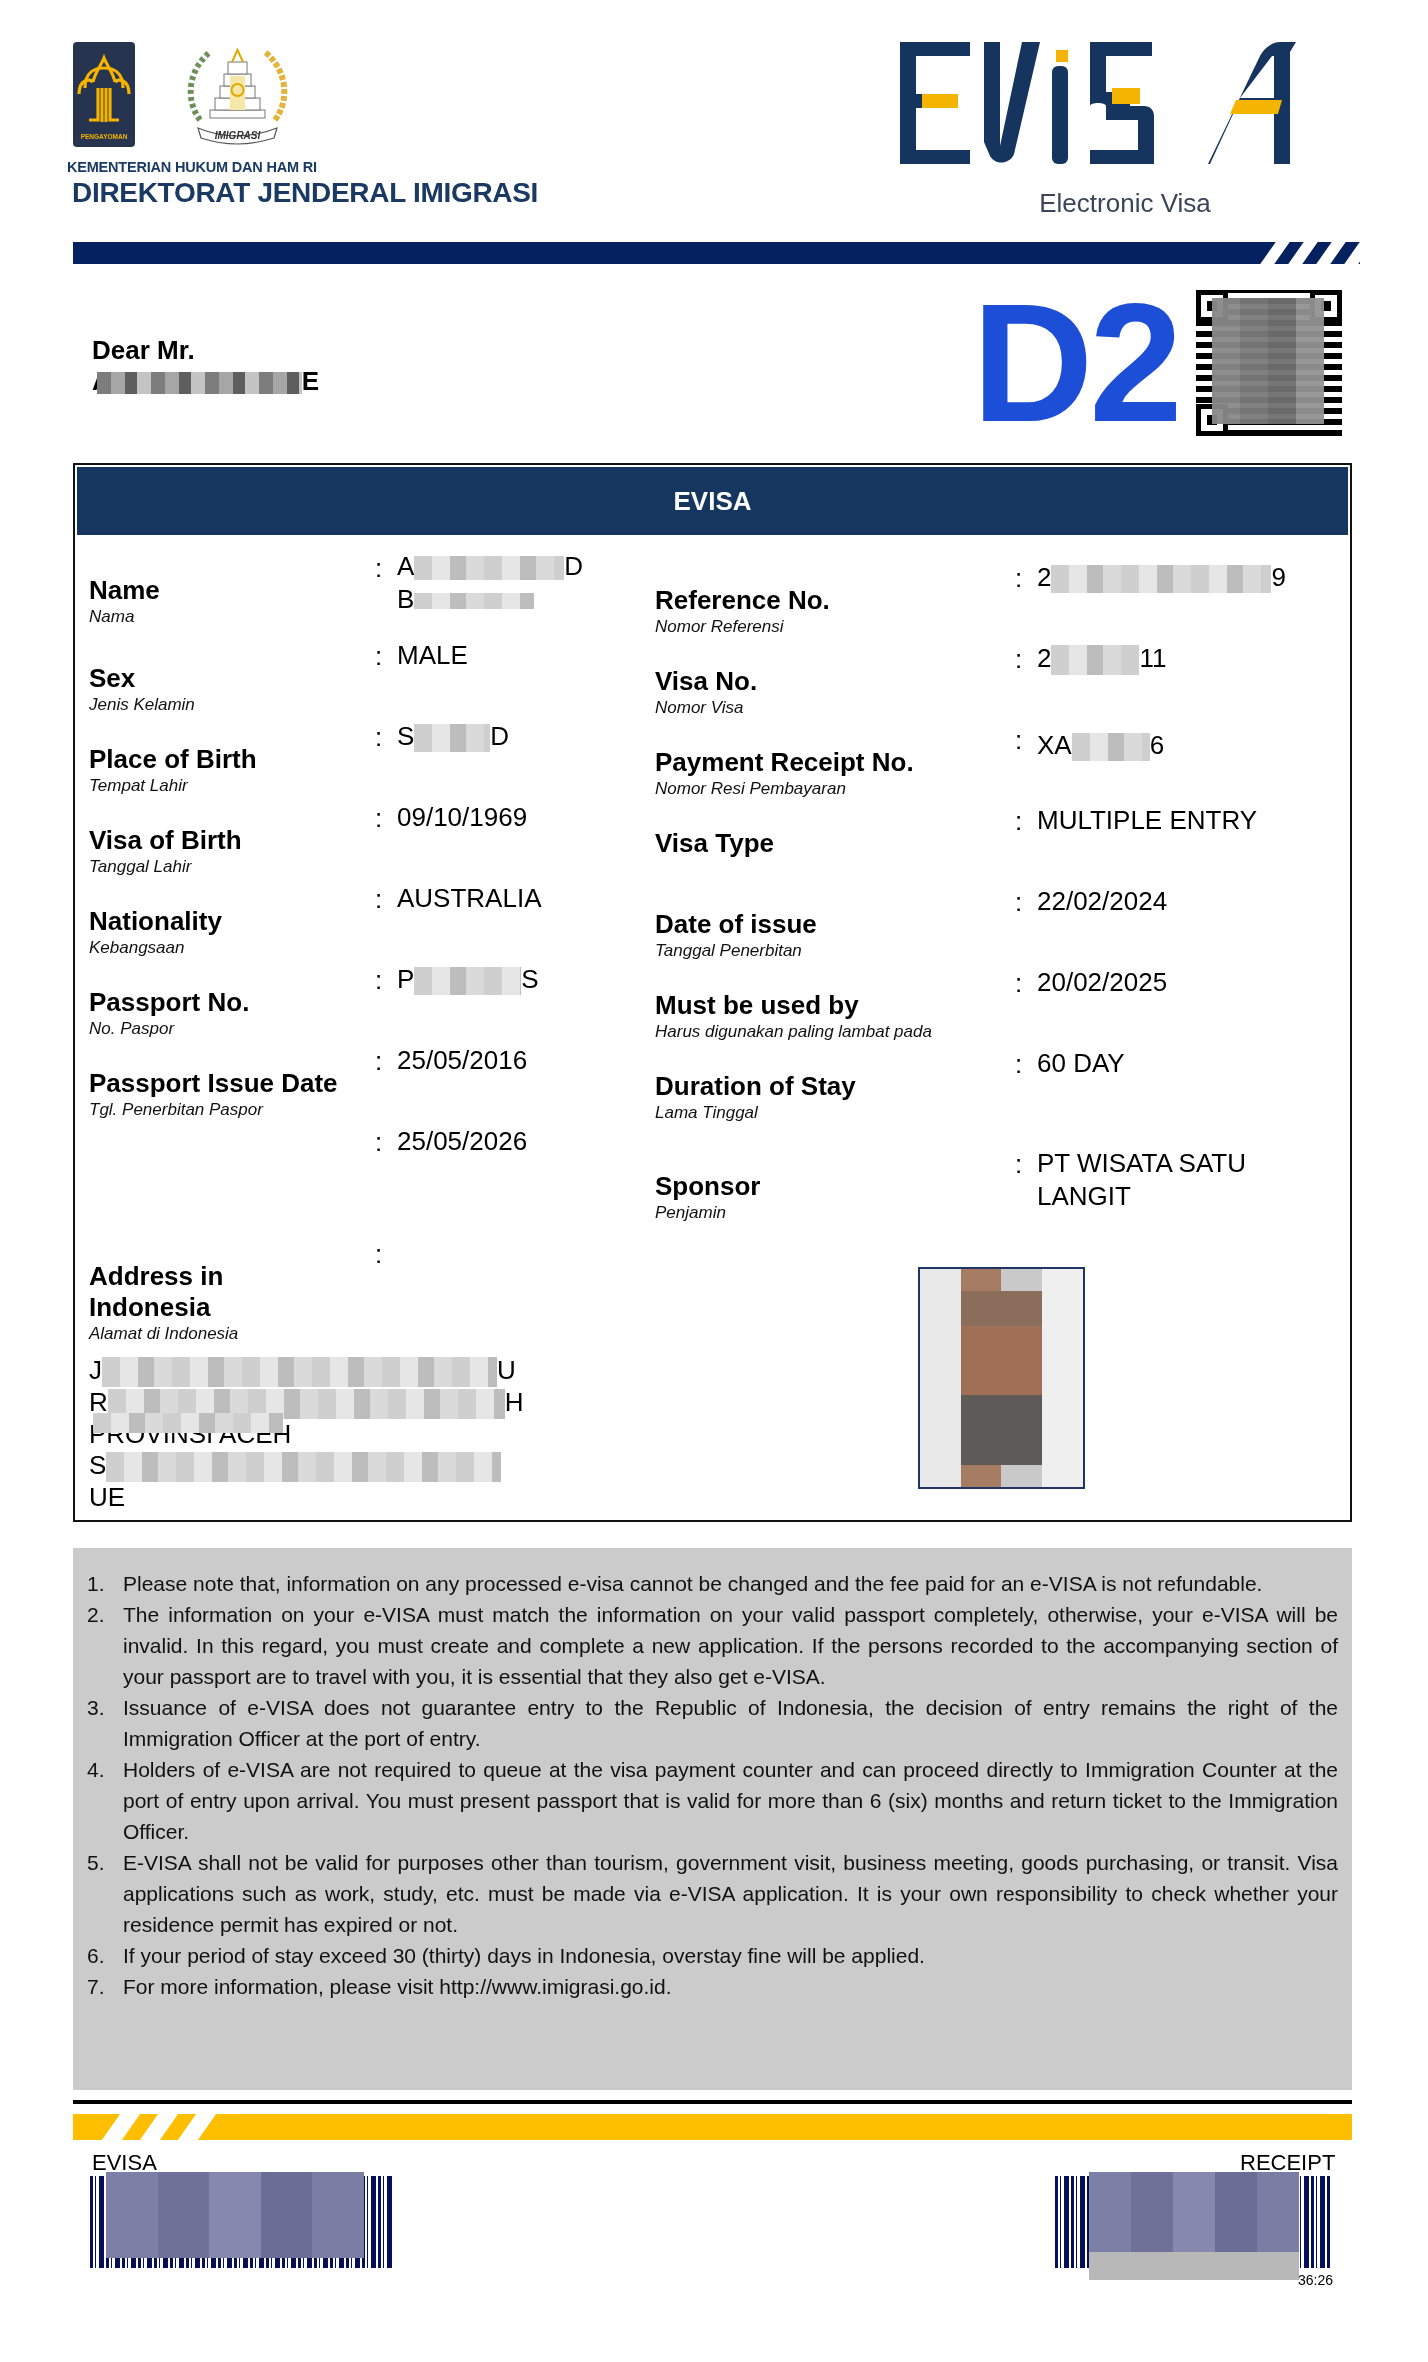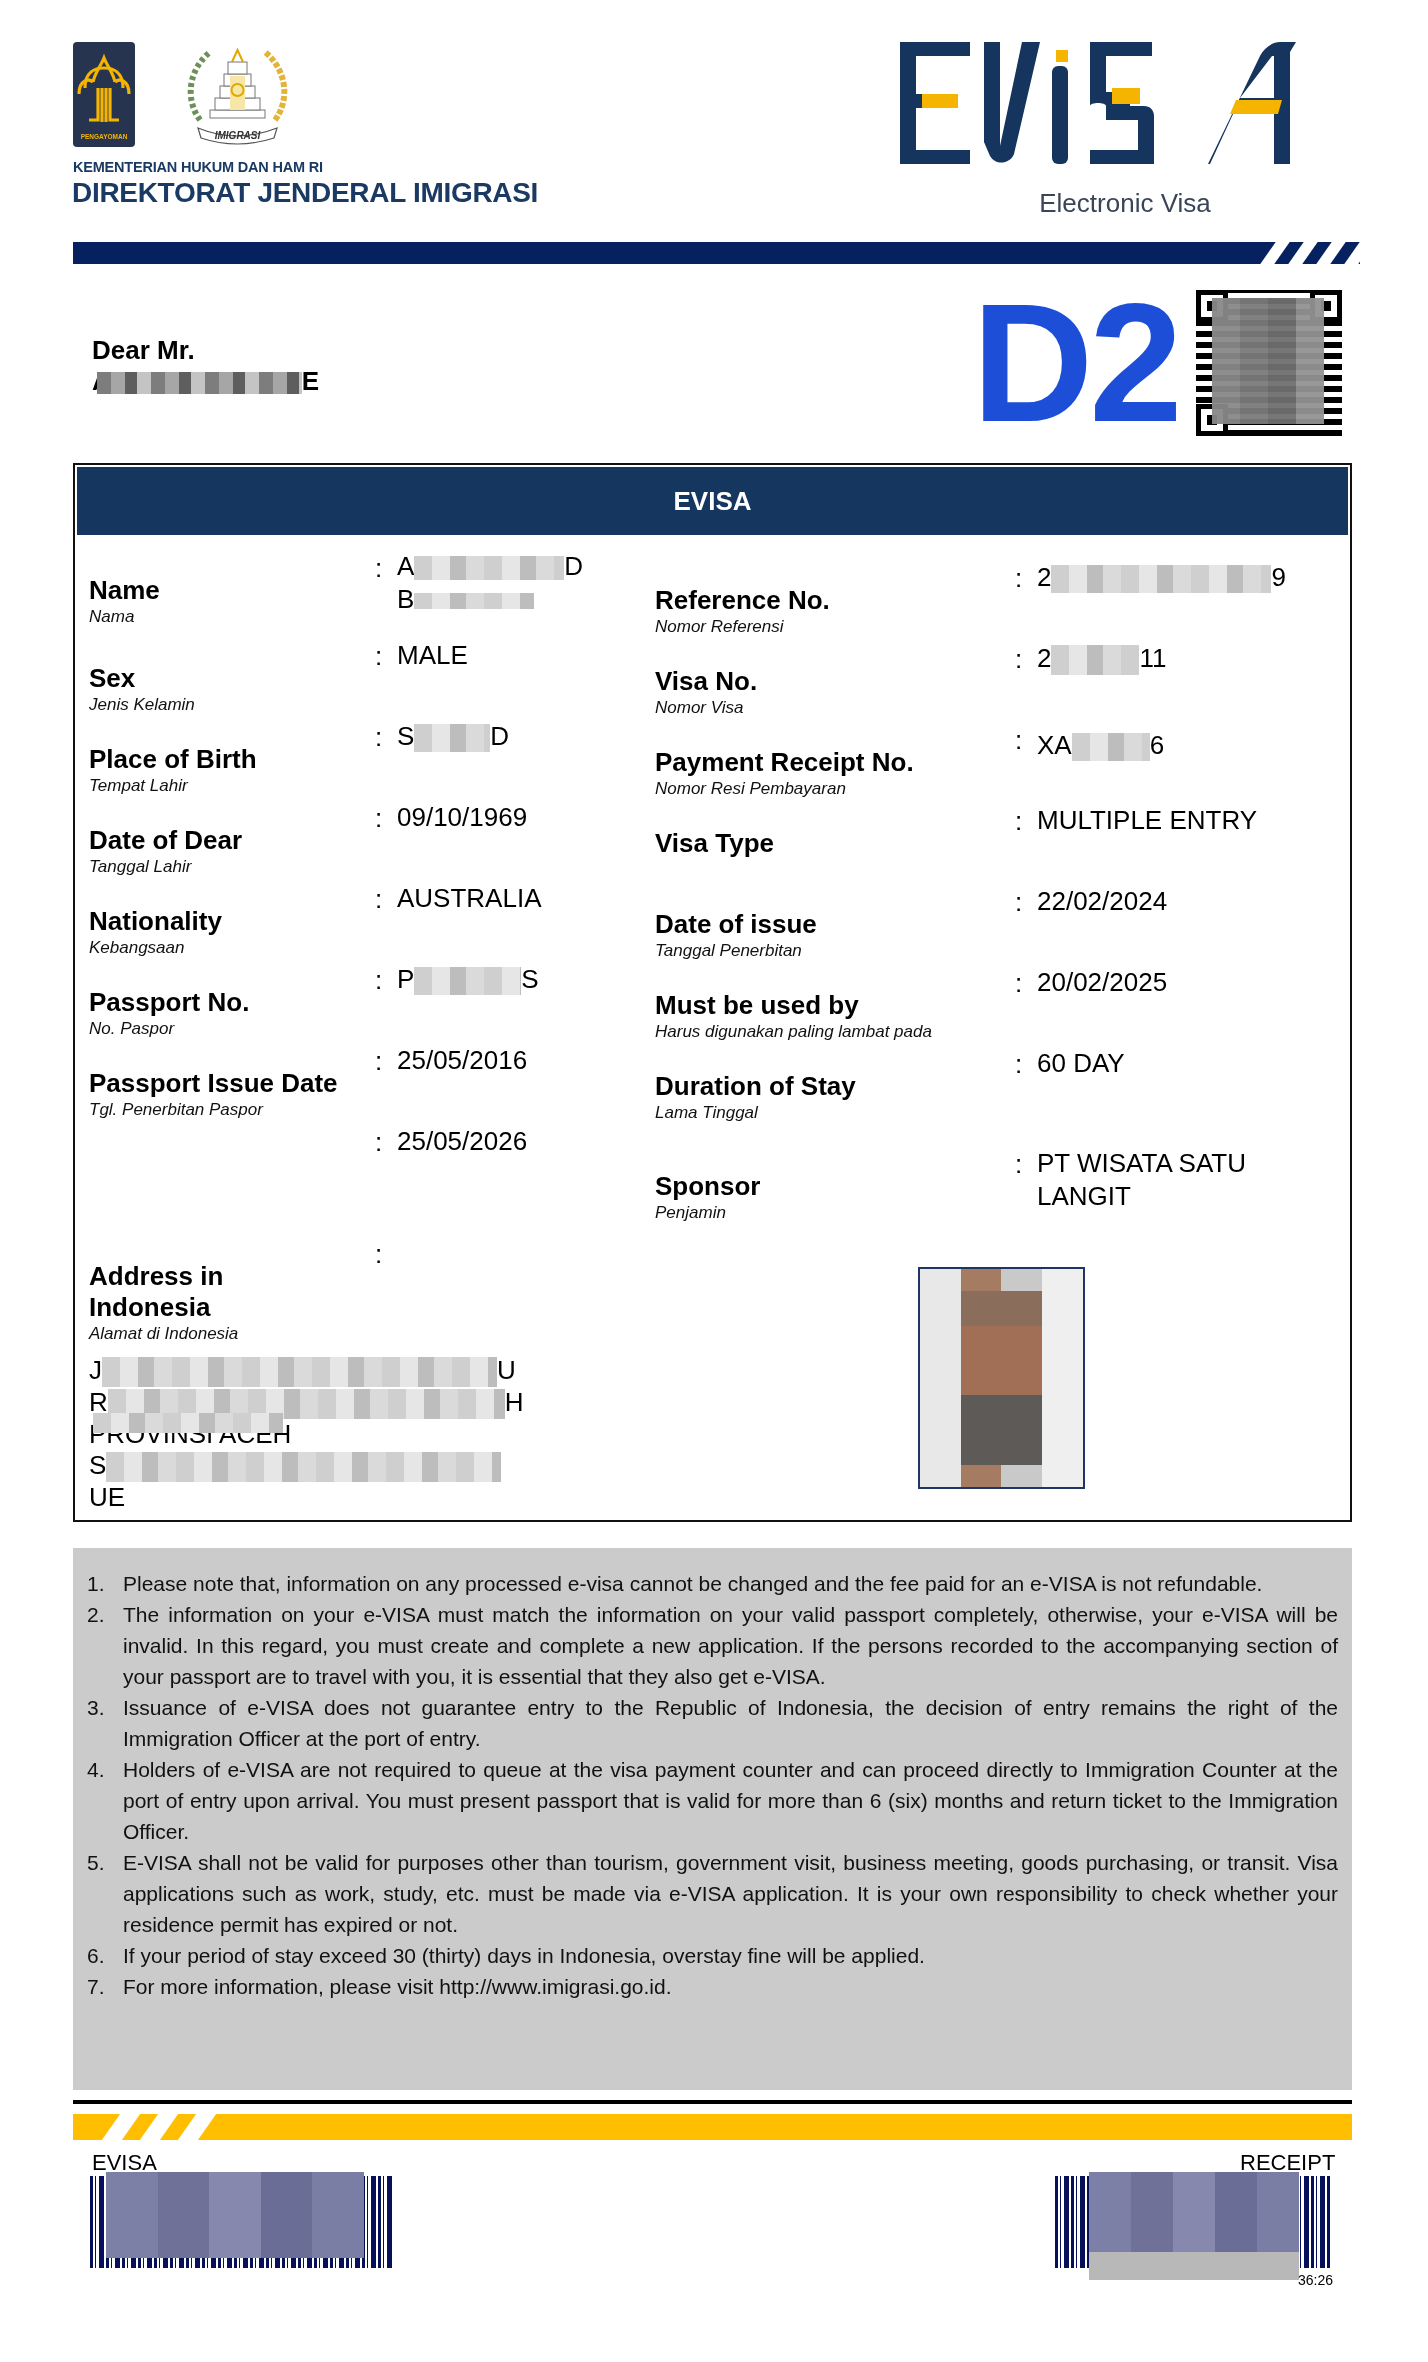--- a/index.html
+++ b/index.html
@@ -4,21 +4,21 @@
 <style>
   * { box-sizing: border-box; margin: 0; padding: 0; }
   html, body { width: 1428px; height: 2362px; background: #ffffff; }
   body { position: relative; font-family: "Liberation Sans", "DejaVu Sans", sans-serif; color: #111; overflow: hidden; }
   .abs { position: absolute; }
 
   
   .kemenkumham-logo { left: 73px; top: 42px; width: 62px; height: 105px; background: #26344f; border-radius: 4px; }
   .kemenkumham-logo svg { width: 100%; height: 100%; }
   .imigrasi-seal { left: 180px; top: 40px; width: 115px; height: 108px; }
-  .ministry { left: 73px; top: 159px; font-size: 14.5px; font-weight: 700; color: #1b3a63; letter-spacing: -0.2px; }
+  .ministry { left: 67px; top: 159px; font-size: 14.5px; font-weight: 700; color: #1b3a63; letter-spacing: -0.2px; }
   .directorate { left: 72px; top: 177px; font-size: 28px; font-weight: 700; color: #1b3a63; letter-spacing: -0.3px; }
 
   
   .brand { left: 900px; top: 42px; width: 460px; height: 122px; }
   .brand svg { width: 100%; height: 100%; }
   .brand-sub { left: 1000px; top: 188px; width: 250px; text-align: center; font-size: 26px; color: #3a4558; }
 
   
   .top-band { left: 73px; top: 242px; width: 1287px; height: 22px; background: #06215f; }
   .top-band .stripe { position: absolute; top: 0; width: 14px; height: 22px; background: #fff; transform: skewX(-35deg); }
@@ -180,21 +180,21 @@
   <div class="f-value" style="left:322px; top:174px">MALE</div>
 
   <div class="field" style="left:14px; top:259px">
     <div class="f-label">Place of Birth</div>
     <div class="f-sub">Tempat Lahir</div>
   </div>
   <span class="f-colon" style="left:300px; top:257px">:</span>
   <div class="f-value" style="left:322px; top:255px"><span>S</span><span class="blur-light" style="width:76px;height:28px"></span><span>D</span></div>
 
   <div class="field" style="left:14px; top:340px">
-    <div class="f-label">Date of Dear</div>
+    <div class="f-label">Visa of Birth</div>
     <div class="f-sub">Tanggal Lahir</div>
   </div>
   <span class="f-colon" style="left:300px; top:338px">:</span>
   <div class="f-value" style="left:322px; top:336px">09/10/1969</div>
 
   <div class="field" style="left:14px; top:421px">
     <div class="f-label">Nationality</div>
     <div class="f-sub">Kebangsaan</div>
   </div>
   <span class="f-colon" style="left:300px; top:419px">:</span>

